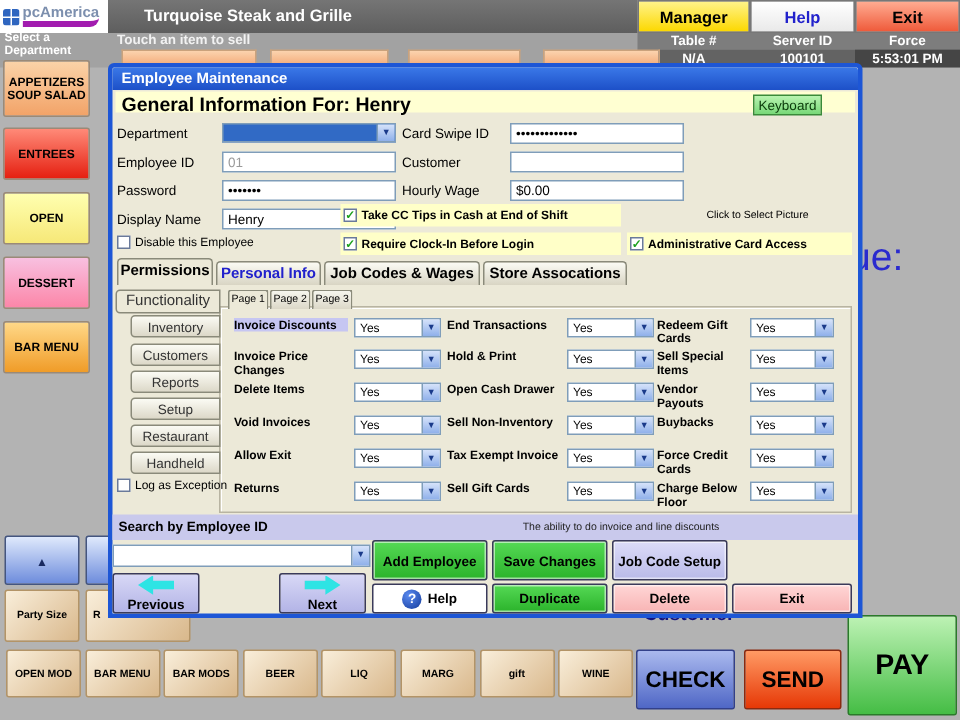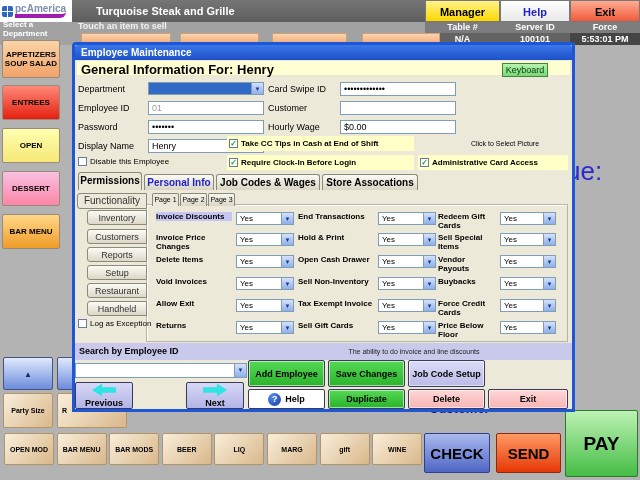--- a/index.html
+++ b/index.html
@@ -340,20 +340,20 @@
       <div class="abs permlabel" style="left: 81px; top: 276px; width: 76px;">Returns</div>
       <div class="abs dd" style="left: 161px; top: 276px; width: 58px;">
         <span class="dd-val">Yes</span>
         <span class="dd-btn">▼</span>
       </div>
       <div class="abs permlabel" style="left: 223px; top: 276px; width: 76px;">Sell Gift Cards</div>
       <div class="abs dd" style="left: 303px; top: 276px; width: 58px;">
         <span class="dd-val">Yes</span>
         <span class="dd-btn">▼</span>
       </div>
-      <div class="abs permlabel" style="left: 363px; top: 276px; width: 58px;">Price Below Floor</div>
+      <div class="abs permlabel" style="left: 363px; top: 276px; width: 58px;">Charge Below Floor</div>
       <div class="abs dd" style="left: 425px; top: 276px; width: 56px;">
         <span class="dd-val">Yes</span>
         <span class="dd-btn">▼</span>
       </div>
     </div>
 
 </div>
 
 </body></html>

